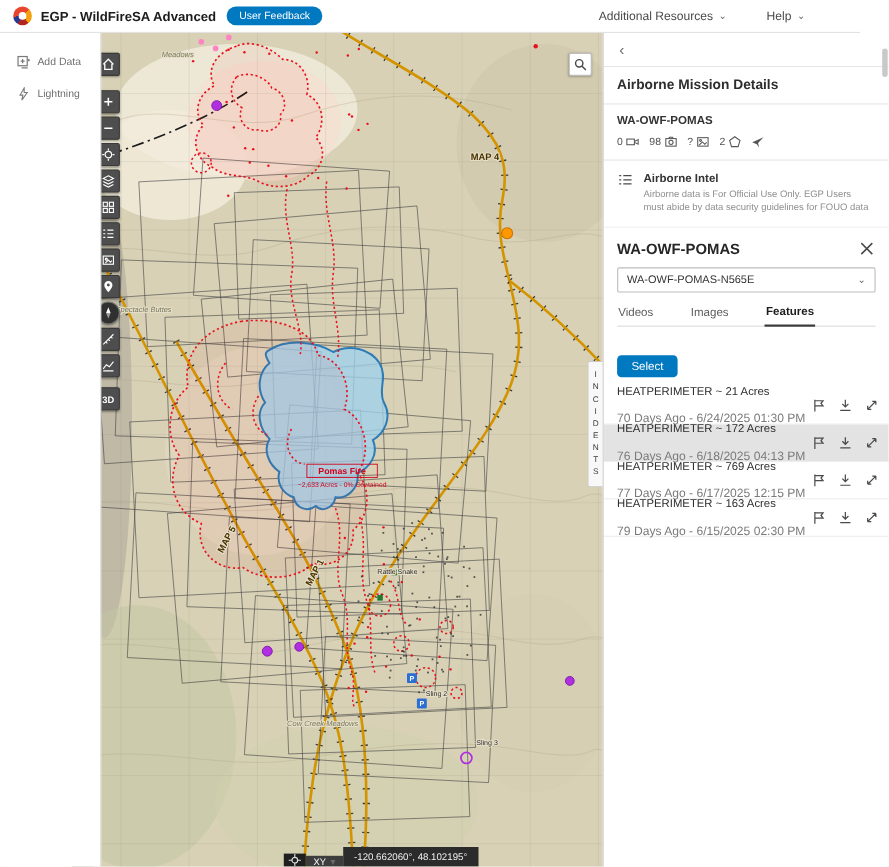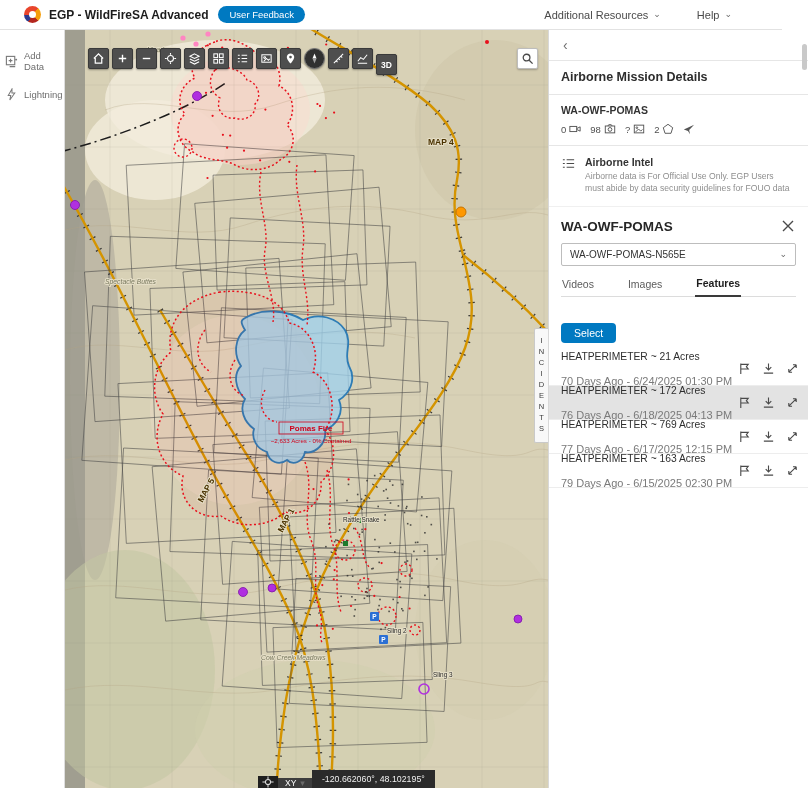--- a/index.html
+++ b/index.html
@@ -2,34 +2,34 @@
 <html><head>
 <meta charset="utf-8">
 <style>
   *{box-sizing:border-box;margin:0;padding:0}
   html,body{width:808px;height:788px;overflow:hidden}
   body{font-family:"Liberation Sans",sans-serif;background:#fff;color:#323232}
   .app{position:relative;width:808px;height:788px;overflow:hidden;background:#fff}
 
   
   .header{position:absolute;top:0;left:0;width:782px;height:30px;background:#fff;
-    border-bottom:1px solid #e2e2e2;display:flex;align-items:center;z-index:30;padding-left:24px}
+    border-bottom:1px solid #e2e2e2;display:flex;align-items:center;z-index:30;padding-left:12px}
   .logo{width:17px;height:17px;border-radius:50%;flex:0 0 auto;
     background:conic-gradient(from 210deg,#2b3a8f 0 55deg,#e8452c 55deg 195deg,#f59e0b 195deg 290deg,#b3261e 290deg 360deg);
     position:relative}
   .logo:after{content:"";position:absolute;left:5px;top:5px;width:7px;height:7px;border-radius:50%;background:#fff}
   .app-title{font-size:12px;font-weight:bold;color:#1c1c1c;margin-left:8px;white-space:nowrap}
   .feedback-btn{margin-left:10px;background:#0079c1;color:#fff;font-size:9.5px;padding:3px 11px;
     border:none;border-radius:10px;cursor:pointer;white-space:nowrap}
   .header-nav{margin-left:auto;display:flex;gap:36px;padding-right:50px;font-size:11px;color:#4a4a4a}
   .nav-item{display:flex;align-items:center;gap:5px;cursor:pointer;white-space:nowrap}
   .caret{font-size:9px;color:#6a6a6a;line-height:1}
 
   
-  .sidebar{position:absolute;top:30px;left:0;width:65px;height:758px;background:#fff;
+  .sidebar{position:absolute;top:30px;left:10px;width:82px;height:758px;background:#fff;
     border-right:1px solid #dedede;z-index:20;padding-top:12px}
   .side-item{display:flex;align-items:center;gap:6px;padding:8px 5px;font-size:9.5px;color:#6e6e6e;cursor:pointer}
   .side-item svg{flex:0 0 auto}
 
   
   .map{position:absolute;top:30px;left:65px;width:483px;height:758px;background:#d8d1b6;overflow:hidden}
   .map svg.base{position:absolute;left:0;top:0}
   #grid line{stroke:#8e8e7c;stroke-opacity:.22;stroke-width:.6}
   #contours path{fill:none;stroke:#b3a584;stroke-opacity:.4;stroke-width:.8}
   #footprints rect{fill:none;stroke:#474747;stroke-width:.7;stroke-opacity:.8}
@@ -42,21 +42,21 @@
   .fire-open{fill:none;stroke:#e8101c;stroke-width:1.4;stroke-dasharray:2 2.4}
   .heat{fill:#9fd1ed;fill-opacity:.78;stroke:#2e7cb5;stroke-width:1.8}
   .halo{paint-order:stroke;stroke:#e6dfc8;stroke-width:2px;stroke-linejoin:round}
   .roadlabel{font-size:8.5px;font-weight:bold;fill:#4a3200}
   .placelabel{font-size:6.8px;font-style:italic;fill:#79795f}
   .firelabel{font-size:8px;font-weight:bold;fill:#d0021b;text-anchor:middle}
   .firelabel2{font-size:6.2px;fill:#d0021b;text-anchor:middle}
   .smalllabel{font-size:6.4px;fill:#2b2b2b}
   .pletter{font-size:6.5px;font-weight:bold;fill:#fff;text-anchor:middle}
 
-  .map-toolbar{position:absolute;left:23px;top:18px;display:flex;gap:3px;z-index:5}
+  .map-toolbar{position:absolute;left:23px;top:18px;display:flex;flex-direction:column;gap:3px;z-index:5}
   .tbtn{width:21px;height:21px;background:#4e4e4e;border:1px solid #3a3a3a;border-radius:2px;
     display:flex;align-items:center;justify-content:center;cursor:pointer;color:#fff;
     box-shadow:0 1px 2px rgba(0,0,0,.35);padding:0}
   .tbtn.home{margin-bottom:10px}
   .tbtn.compass{border-radius:50%;background:#303030;border-color:#777}
   .tbtn.t3d{font-size:8.5px;font-weight:bold;color:#fff;margin-top:6px}
   .tbtn svg{display:block}
 
   .search-btn{position:absolute;left:452px;top:18px;width:21px;height:21px;background:#fff;
     border:1px solid #bdbdbd;border-radius:2px;display:flex;align-items:center;justify-content:center;

